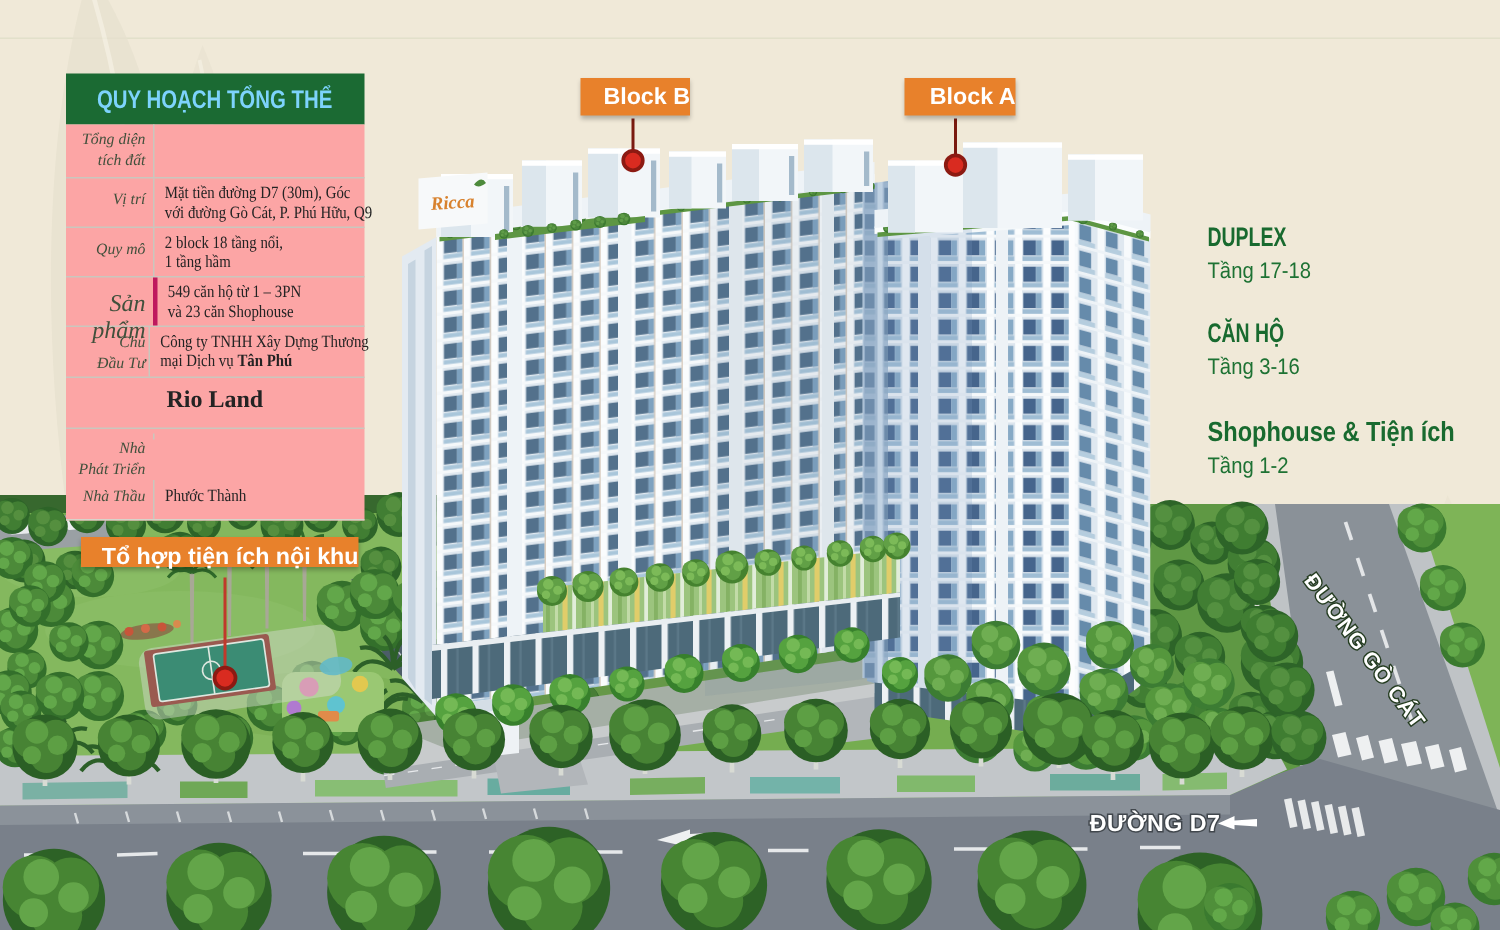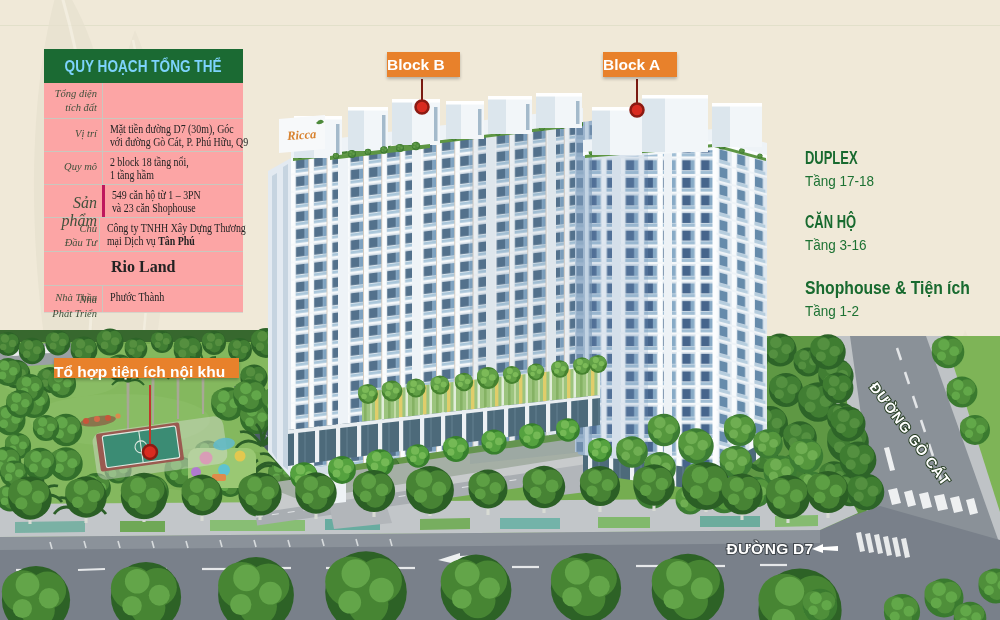--- a/index.html
+++ b/index.html
@@ -1,17 +1,17 @@
 <!DOCTYPE html>
 <html><head><meta charset="utf-8">
 <style>
 html,body{margin:0;padding:0;}
 #page{position:relative;width:1000px;height:620px;overflow:hidden;font-family:"Liberation Sans",sans-serif;background:#f0e9d8;}
 #scene{position:absolute;left:0;top:0;}
-.otag{position:absolute;background:#e8812b;color:#fff;font-weight:bold;text-align:left;box-shadow:0 2px 3px rgba(0,0,0,0.25);}
+.otag{position:absolute;background:#e8812b;color:#fff;font-weight:bold;text-align:right;box-shadow:0 2px 3px rgba(0,0,0,0.25);}
 </style></head>
 <body>
 <div id="page">
 
 <svg id="scene" width="1000" height="620" viewBox="0 0 1000 620">
 <defs>
 <clipPath id="cpBfront">
           <polygon points="291,158 583,122 583,430 291,474"></polygon>
         </clipPath>
 <clipPath id="cpAse">
@@ -1754,21 +1754,21 @@
     <div style="display:flex;border-bottom:1px solid #c9c7be;height:33px;">
       <div style="width:53px;border-right:1px solid #c9c7be;font-style:italic;font-size:10.5px;color:#41503c;text-align:right;padding:4px 2px 0 0;line-height:1.3;flex:none;">Chủ<br>Đầu Tư</div>
       <div style="flex:1;padding:3.5px 0 0 8px;font-size:11.5px;line-height:1.2;white-space:nowrap;transform:scaleX(0.86);transform-origin:left top;">Công ty TNHH Xây Dựng Thương<br>mại Dịch vụ <b>Tân Phú</b></div>
     </div>
 
     <div style="display:flex;border-bottom:1px solid #c9c7be;height:33px;">
       <div style="width:53px;border-right:1px solid #c9c7be;font-style:italic;font-size:10.5px;color:#41503c;text-align:right;padding:4px 5px 0 0;line-height:1.3;flex:none;margin-top:37px;">Nhà<br>Phát Triển</div>
       <div style="flex:1;padding:6px 0 0 8px;font-weight:bold;font-size:16px;white-space:nowrap;">Rio Land</div>
     </div>
 
-    <div style="display:flex;height:26px;">
+    <div style="display:flex;height:26px;margin-top:34px;">
       <div style="width:53px;border-right:1px solid #c9c7be;font-style:italic;font-size:10.5px;color:#41503c;text-align:right;padding:6px 5px 0 0;flex:none;">Nhà Thầu</div>
       <div style="flex:1;padding:5px 0 0 8px;font-size:11.5px;white-space:nowrap;transform:scaleX(0.88);transform-origin:left top;">Phước Thành</div>
     </div>
   </div>
 </div>
 
 <div class="otag" style="left:387px;top:52px;width:73px;height:25px;line-height:26px;font-size:15.5px;">Block B</div>
 
 <div class="otag" style="left:603px;top:52px;width:74px;height:25px;line-height:26px;font-size:15.5px;">Block A</div>
 

